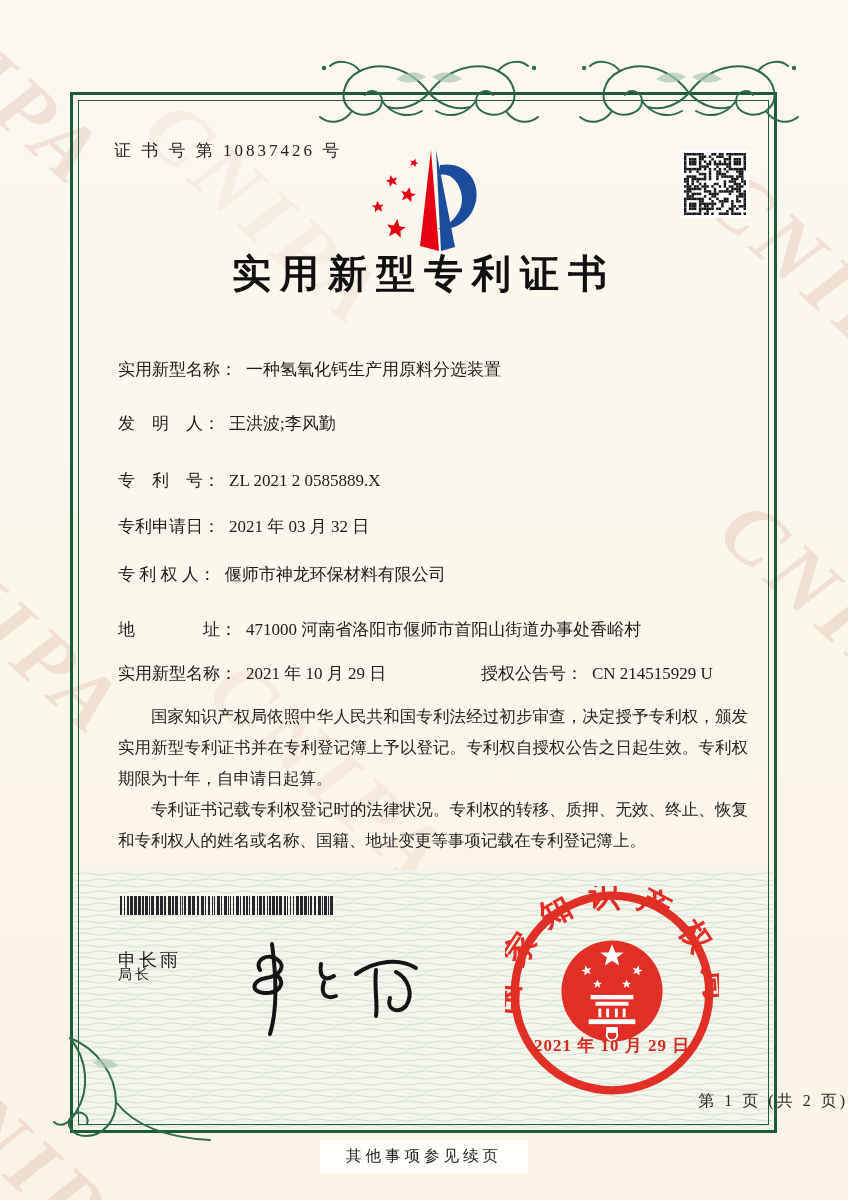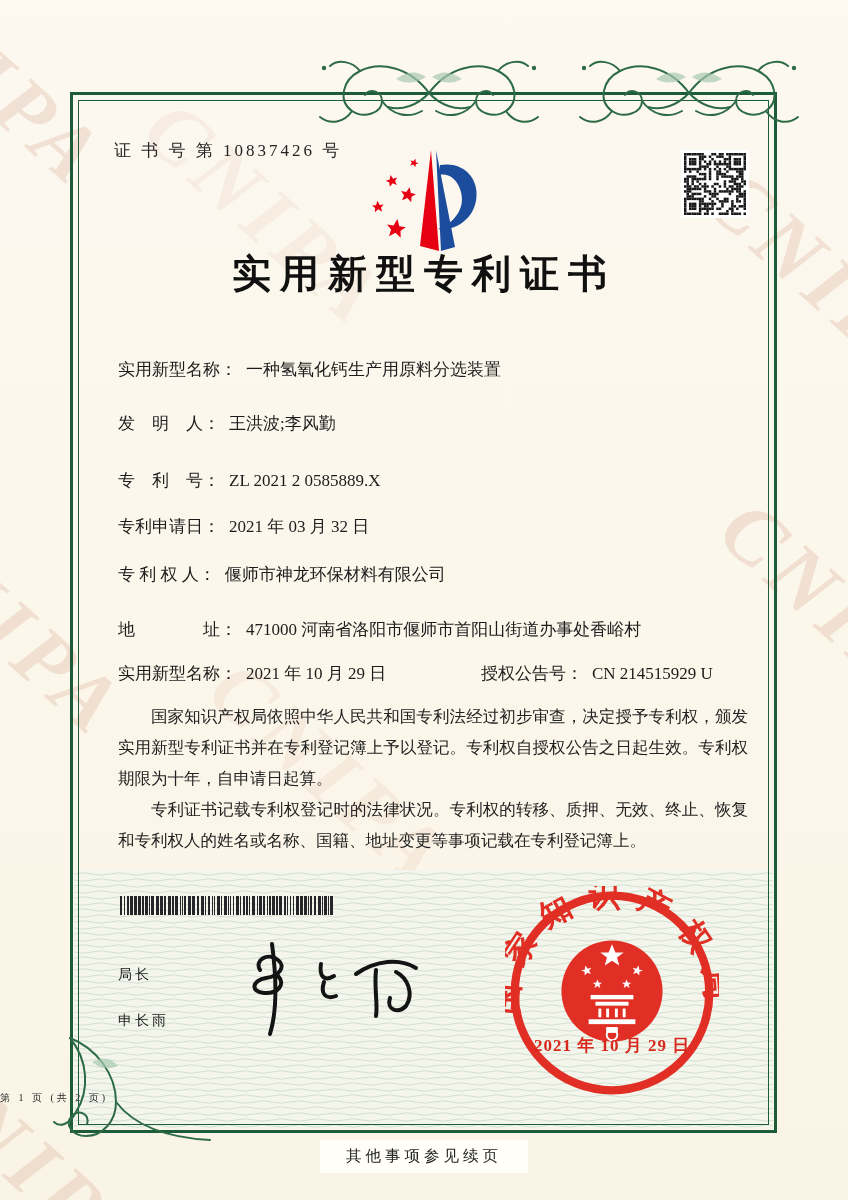--- a/index.html
+++ b/index.html
@@ -25,27 +25,27 @@
   .field-row{position:absolute;left:0;width:632px;white-space:nowrap;}
   .lbl{white-space:pre;color:#1c1c1c;}
   .val{margin-left:9px;color:#1c1c1c;}
   .grant-no-pair{position:absolute;left:341px;top:0;margin-left:22px;}
   .body-text{position:absolute;left:118px;top:701px;width:630px;}
   .body-text p{margin:0;font-size:16.5px;line-height:31px;text-indent:2em;text-align:justify;color:#222;}
   
   .waves{position:absolute;left:74px;top:870px;width:699px;height:259px;overflow:hidden;}
   .barcode{position:absolute;left:120px;top:896px;width:216px;height:19px;}
   .signer-title{position:absolute;left:118px;top:966px;font-size:14px;letter-spacing:3px;color:#1b1b1b;}
-  .signer-name{position:absolute;left:118px;top:1012px;font-size:14px;letter-spacing:3px;color:#1b1b1b;}
+  .signer-name{position:absolute;left:118px;top:948px;font-size:18px;letter-spacing:3px;color:#1b1b1b;}
   .signature{position:absolute;left:224px;top:938px;width:218px;height:102px;}
   .seal{position:absolute;left:505px;top:886px;width:214px;height:214px;opacity:.95;}
   .seal-date{position:absolute;left:505px;top:1034px;width:214px;text-align:center;
       font-size:17px;letter-spacing:1px;color:#d6281d;font-weight:700;}
-  .page-footer{position:absolute;left:0;right:0;top:1091px;text-align:left;
-      font-size:10px;letter-spacing:3px;color:#2a2a2a;}
+  .page-footer{position:absolute;left:0;right:0;top:1091px;text-align:right;
+      font-size:16px;letter-spacing:3px;color:#2a2a2a;}
   .note-box{position:absolute;left:50%;top:1140px;transform:translateX(-50%);
       background:#fffef8;padding:6px 26px;font-size:15.5px;letter-spacing:4px;color:#222;}
   .flo{position:absolute;pointer-events:none;}
 </style>
 </head>
 <body>
 
 <div class="page">
 
   <div class="wm" style="left:-90px;top:-60px;">CNIPA</div>

